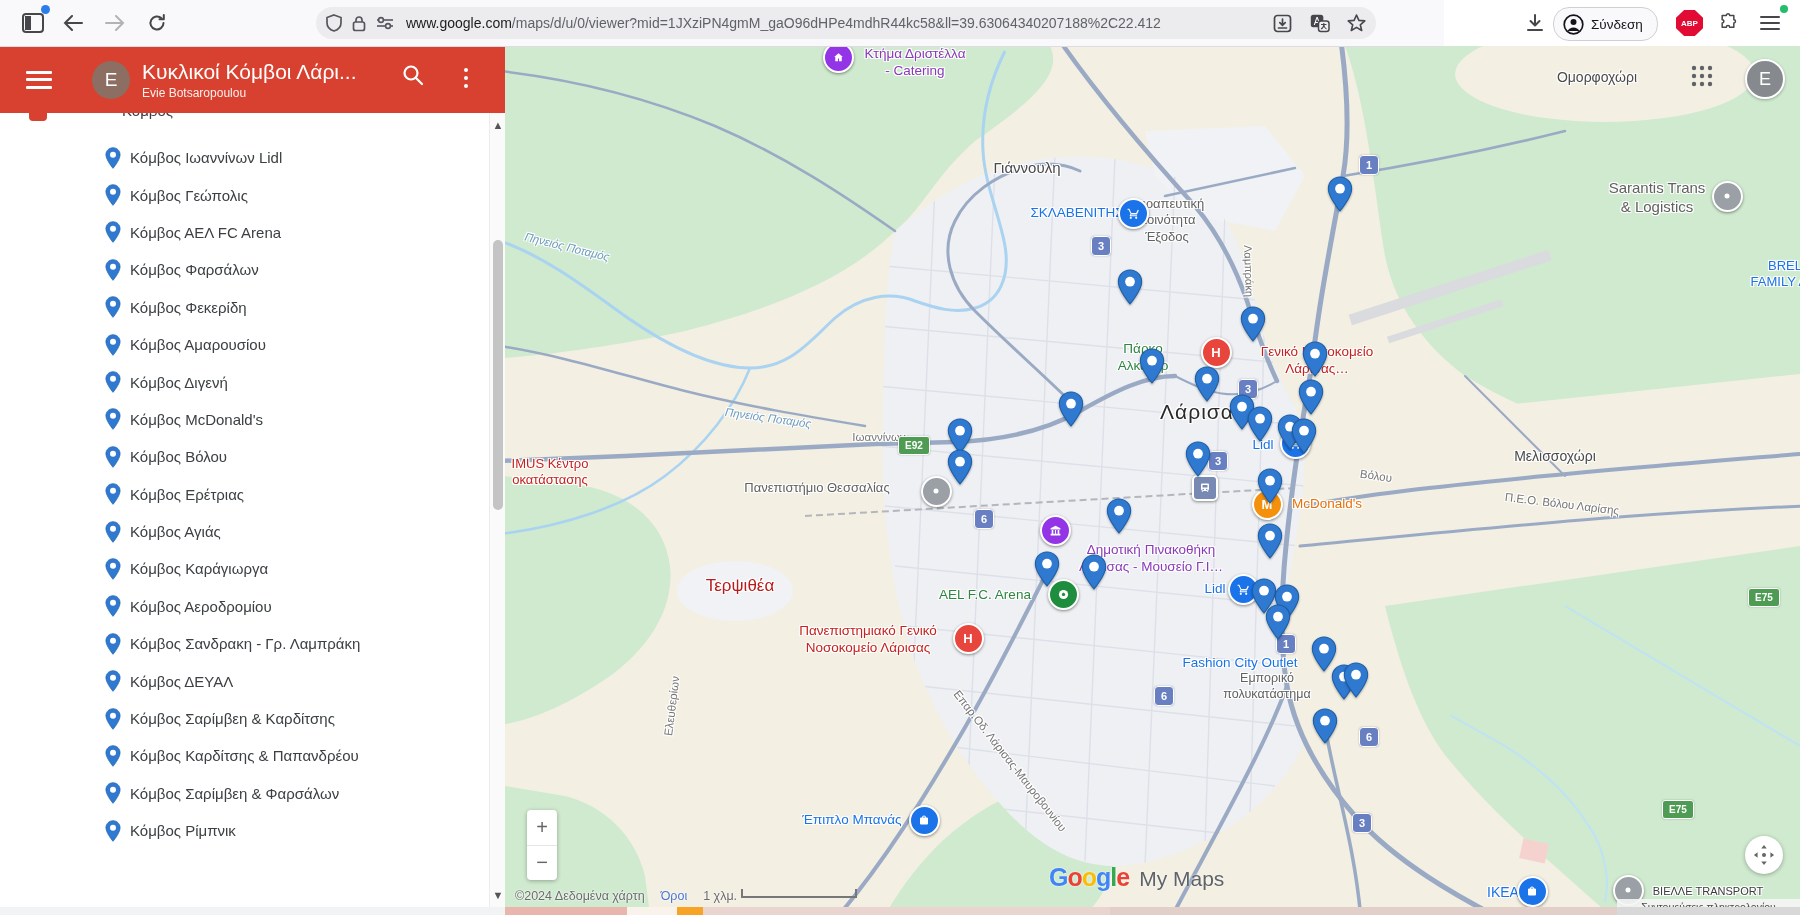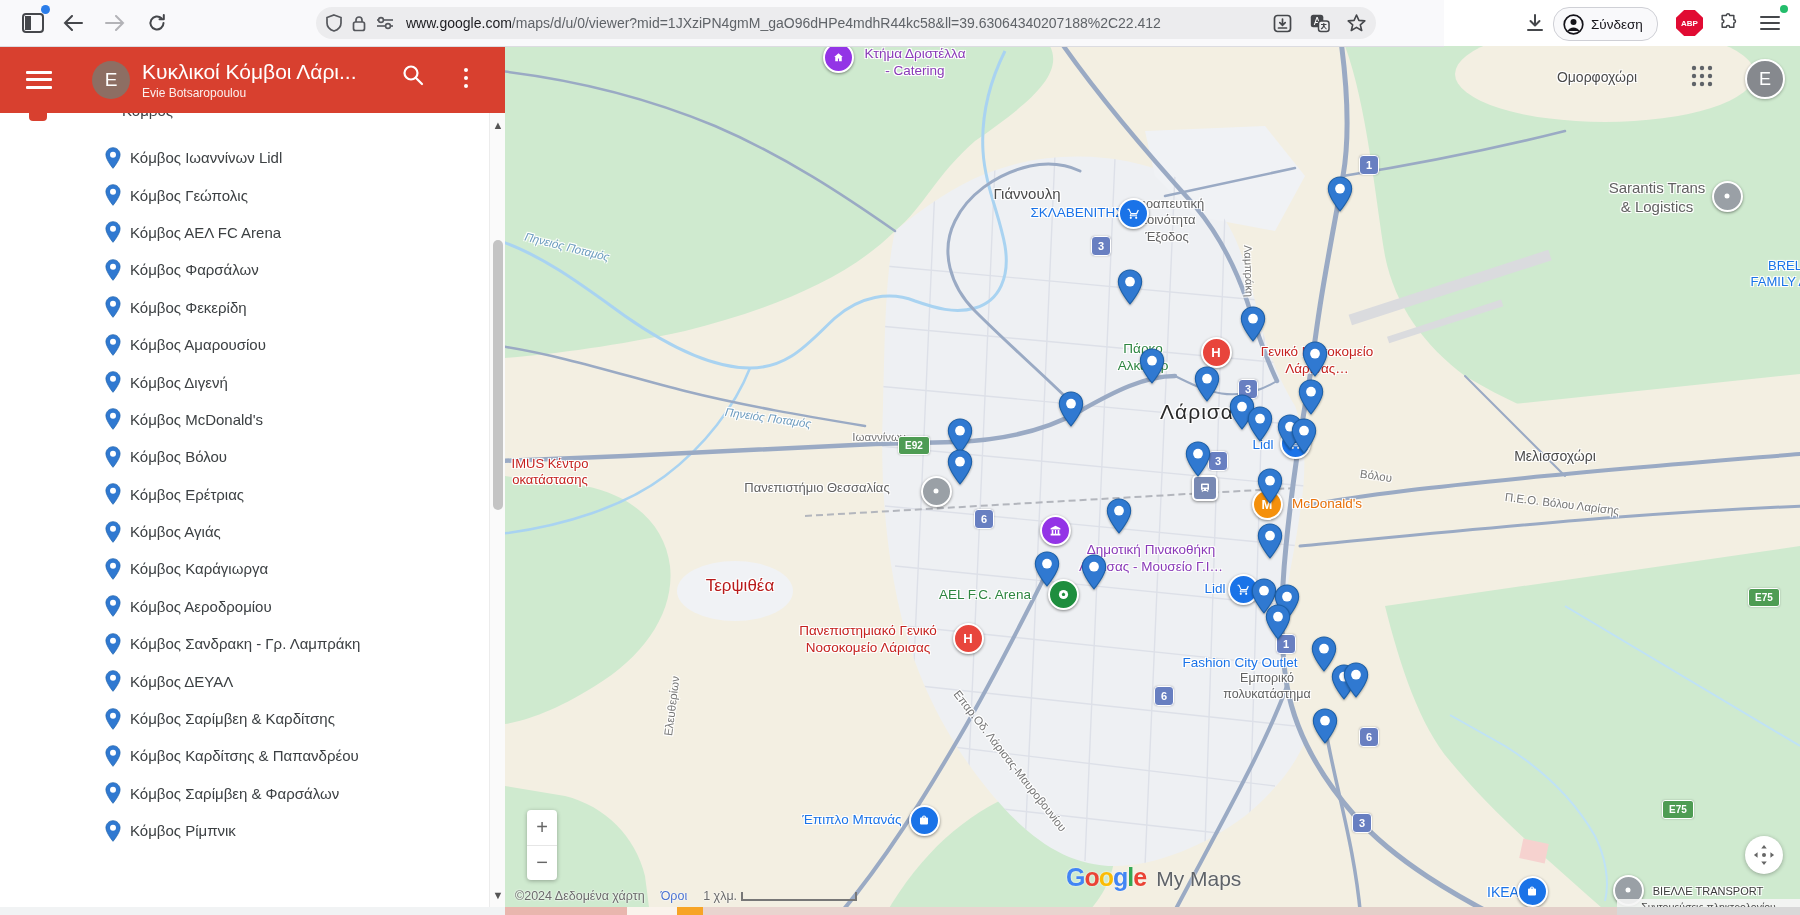--- a/index.html
+++ b/index.html
@@ -73,21 +73,21 @@
 
   
   #zoom-ctl{position:absolute;left:22px;top:764px;width:30px;height:70px;background:#fff;border-radius:4px;
             box-shadow:0 1px 4px rgba(0,0,0,.3);z-index:40;display:flex;flex-direction:column;}
   #zoom-ctl div{flex:1;display:flex;align-items:center;justify-content:center;font-size:20px;color:#666;cursor:pointer;}
   #zoom-ctl div:first-child{border-bottom:1px solid #e6e6e6;}
   #attribution{position:absolute;left:10px;top:843px;z-index:40;font-size:12.5px;color:#6b6b6b;display:flex;
                align-items:center;gap:16px;text-shadow:0 0 2px #fff,0 0 2px #fff;}
   #attribution .terms{color:#4a73d1;cursor:pointer;}
   #scalebar{width:112px;height:7px;border-left:2px solid #777;border-right:2px solid #777;border-bottom:2px solid #777;margin-left:2px;}
-  #gwm{position:absolute;left:561px;top:817px;z-index:40;display:flex;align-items:baseline;gap:10px;}
+  #gwm{position:absolute;left:544px;top:817px;z-index:40;display:flex;align-items:baseline;gap:10px;}
   #gwm .g{font-size:25px;font-weight:bold;letter-spacing:-1px;}
   #gwm .mm{font-size:21px;color:#5f6368;text-shadow:0 0 2px #fff;}
   #kbd-bar{position:absolute;left:1112px;top:853px;width:183px;height:16px;background:rgba(245,245,245,.9);
            z-index:45;font-size:10.5px;color:#4d4d4d;display:flex;align-items:center;justify-content:center;}
   #pan-btn{position:absolute;left:1240px;top:790px;width:38px;height:38px;border-radius:50%;background:#fff;
            box-shadow:0 1px 4px rgba(0,0,0,.3);z-index:40;display:flex;align-items:center;justify-content:center;}
   #apps-grid{position:absolute;left:1185px;top:18px;z-index:40;cursor:pointer;}
   #map-avatar{position:absolute;left:1240px;top:13px;width:36px;height:36px;border-radius:50%;background:#86898e;
               border:2px solid #fff;box-shadow:0 1px 3px rgba(0,0,0,.3);color:#fff;font-size:18px;display:flex;
               align-items:center;justify-content:center;z-index:40;}
@@ -470,21 +470,21 @@
         <div>- Catering</div>
       </div>
       <div class="map-label" style="left: 572px; top: 167px; color: rgb(26, 115, 232); font-size: 13.5px; font-weight: 500; transform: translate(-50%, -50%) rotate(0deg);">
         <div>ΣΚΛΑΒΕΝΙΤΗΣ</div>
       </div>
       <div class="map-label" style="left: 662px; top: 174px; color: rgb(97, 97, 97); font-size: 13px; font-weight: 500; transform: translate(-50%, -50%) rotate(0deg);">
         <div>Θεραπευτική</div>
         <div>Κοινότητα</div>
         <div>Έξοδος</div>
       </div>
-      <div class="map-label" style="left: 522px; top: 122px; color: rgb(74, 74, 74); font-size: 15px; font-weight: 500; transform: translate(-50%, -50%) rotate(0deg); margin-top: 26px;">
+      <div class="map-label" style="left: 522px; top: 122px; color: rgb(74, 74, 74); font-size: 15px; font-weight: 500; transform: translate(-50%, -50%) rotate(0deg);">
         <div>Γιάννουλη</div>
       </div>
       <div class="map-label" style="left: 1092px; top: 32px; color: rgb(74, 74, 74); font-size: 14px; font-weight: 500; transform: translate(-50%, -50%) rotate(0deg);">
         <div>Ομορφοχώρι</div>
       </div>
       <div class="map-label" style="left: 1152px; top: 152px; color: rgb(97, 97, 97); font-size: 15px; font-weight: 500; transform: translate(-50%, -50%) rotate(0deg);">
         <div>Sarantis Trans</div>
         <div>&amp; Logistics</div>
       </div>
       <div class="map-label" style="left: 1280px; top: 228px; color: rgb(26, 115, 232); font-size: 13px; font-weight: 500; transform: translate(-50%, -50%) rotate(0deg);">
@@ -768,21 +768,21 @@
     </div>
 
   <div id="zoom-ctl">
     <div>+</div>
     <div>−</div>
   </div>
 
   <div id="attribution">
     <span>©2024 Δεδομένα χάρτη</span>
     <span class="terms">Όροι</span>
-    <span style="display:flex;align-items:center;gap:2px">
+    <span style="display:flex;align-items:flex-start;gap:2px">
       <span>1 χλμ.</span>
       <span id="scalebar"></span>
     </span>
   </div>
 
   <div id="gwm">
     <span class="g" id="google-logo"><span style="color: rgb(66, 133, 244); text-shadow: rgb(255, 255, 255) 0px 0px 2px;">G</span><span style="color: rgb(234, 67, 53); text-shadow: rgb(255, 255, 255) 0px 0px 2px;">o</span><span style="color: rgb(251, 188, 5); text-shadow: rgb(255, 255, 255) 0px 0px 2px;">o</span><span style="color: rgb(66, 133, 244); text-shadow: rgb(255, 255, 255) 0px 0px 2px;">g</span><span style="color: rgb(52, 168, 83); text-shadow: rgb(255, 255, 255) 0px 0px 2px;">l</span><span style="color: rgb(234, 67, 53); text-shadow: rgb(255, 255, 255) 0px 0px 2px;">e</span></span>
     <span class="mm">My Maps</span>
   </div>
 

